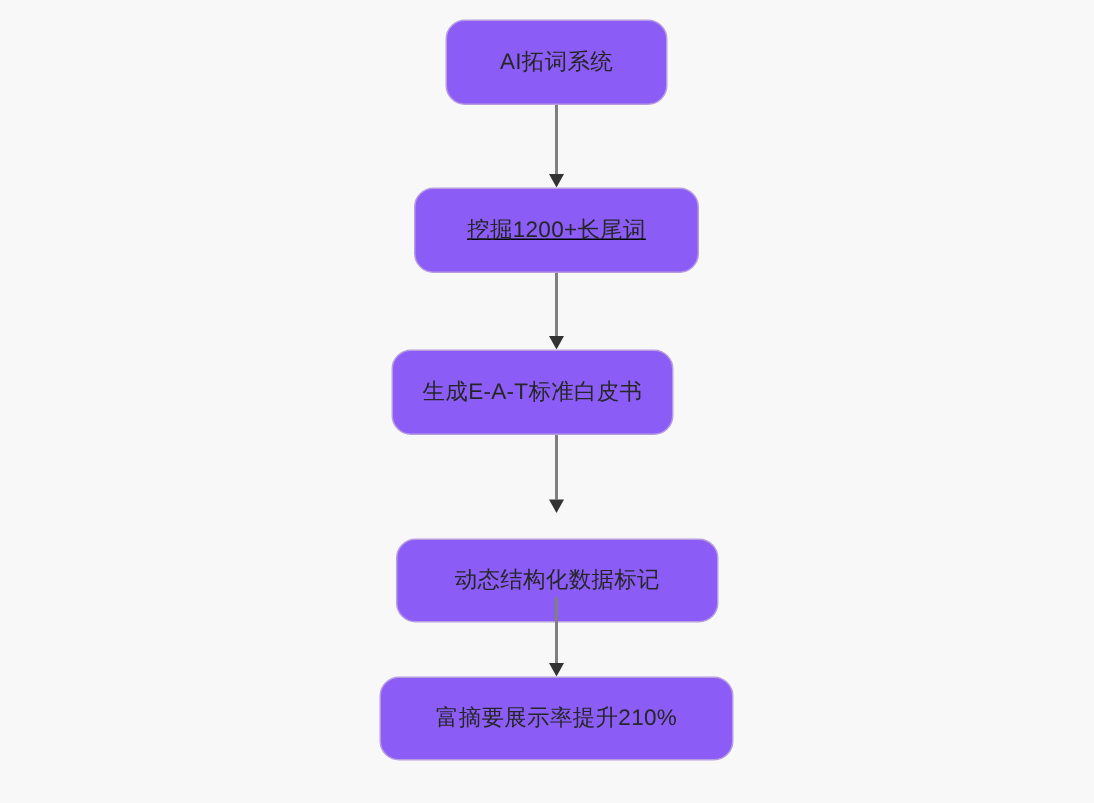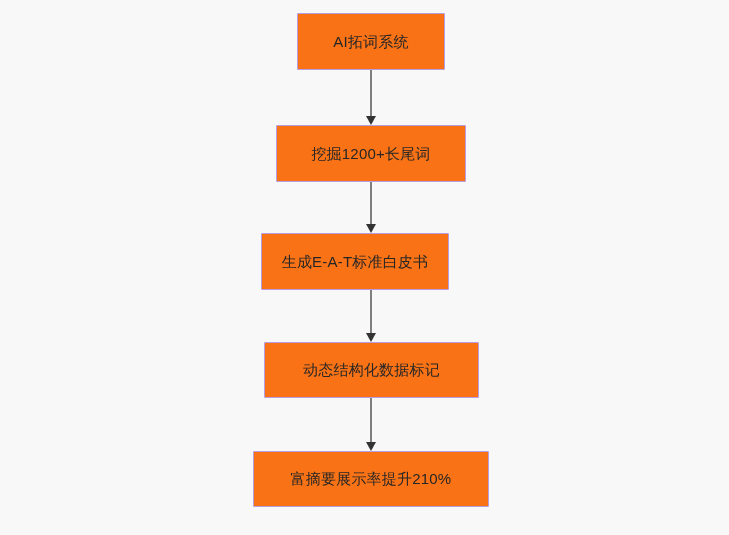--- a/index.html
+++ b/index.html
@@ -15,26 +15,26 @@
   }
   #flowchart-canvas {
     position: relative;
     width: 729px;
     height: 535px;
     background: #f8f8f8;
   }
   .node {
     position: absolute;
     box-sizing: border-box;
-    background: #f97316;
+    background: #8b5cf6;
     border: 1px solid #b79ce0;
     display: flex;
     align-items: center;
     justify-content: center;
-    border-radius: 1px;
+    border-radius: 13px;
   }
   .node-label {
     font-size: 15px;
     color: #262626;
     line-height: 1.2;
     letter-spacing: 0.2px;
     white-space: nowrap;
     text-align: center;
   }
   .edge {
@@ -55,23 +55,23 @@
     transform: translateX(-50%);
     width: 0;
     height: 0;
     border-left: 5px solid transparent;
     border-right: 5px solid transparent;
     border-top: 9px solid #333333;
   }
 
   
   #node-1 { left: 297px; top: 13px;  width: 148px; height: 57px; }
-  #node-2 { left: 276px; top: 125px; width: 190px; height: 57px; }
+  #node-2 { left: 276px; top: 125px; width: 190px; height: 57px; text-decoration: underline; }
   #node-3 { left: 261px; top: 233px; width: 188px; height: 57px; }
-  #node-4 { left: 264px; top: 342px; width: 215px; height: 56px; }
+  #node-4 { left: 264px; top: 359px; width: 215px; height: 56px; }
   #node-5 { left: 253px; top: 451px; width: 236px; height: 56px; }
 
   
   #edge-1 { left: 361px; top: 70px;  width: 20px; height: 55px; }
   #edge-1 .edge-line { height: 46px; }
   #edge-1 .edge-head { top: 46px; }
 
   #edge-2 { left: 361px; top: 182px; width: 20px; height: 51px; }
   #edge-2 .edge-line { height: 42px; }
   #edge-2 .edge-head { top: 42px; }

